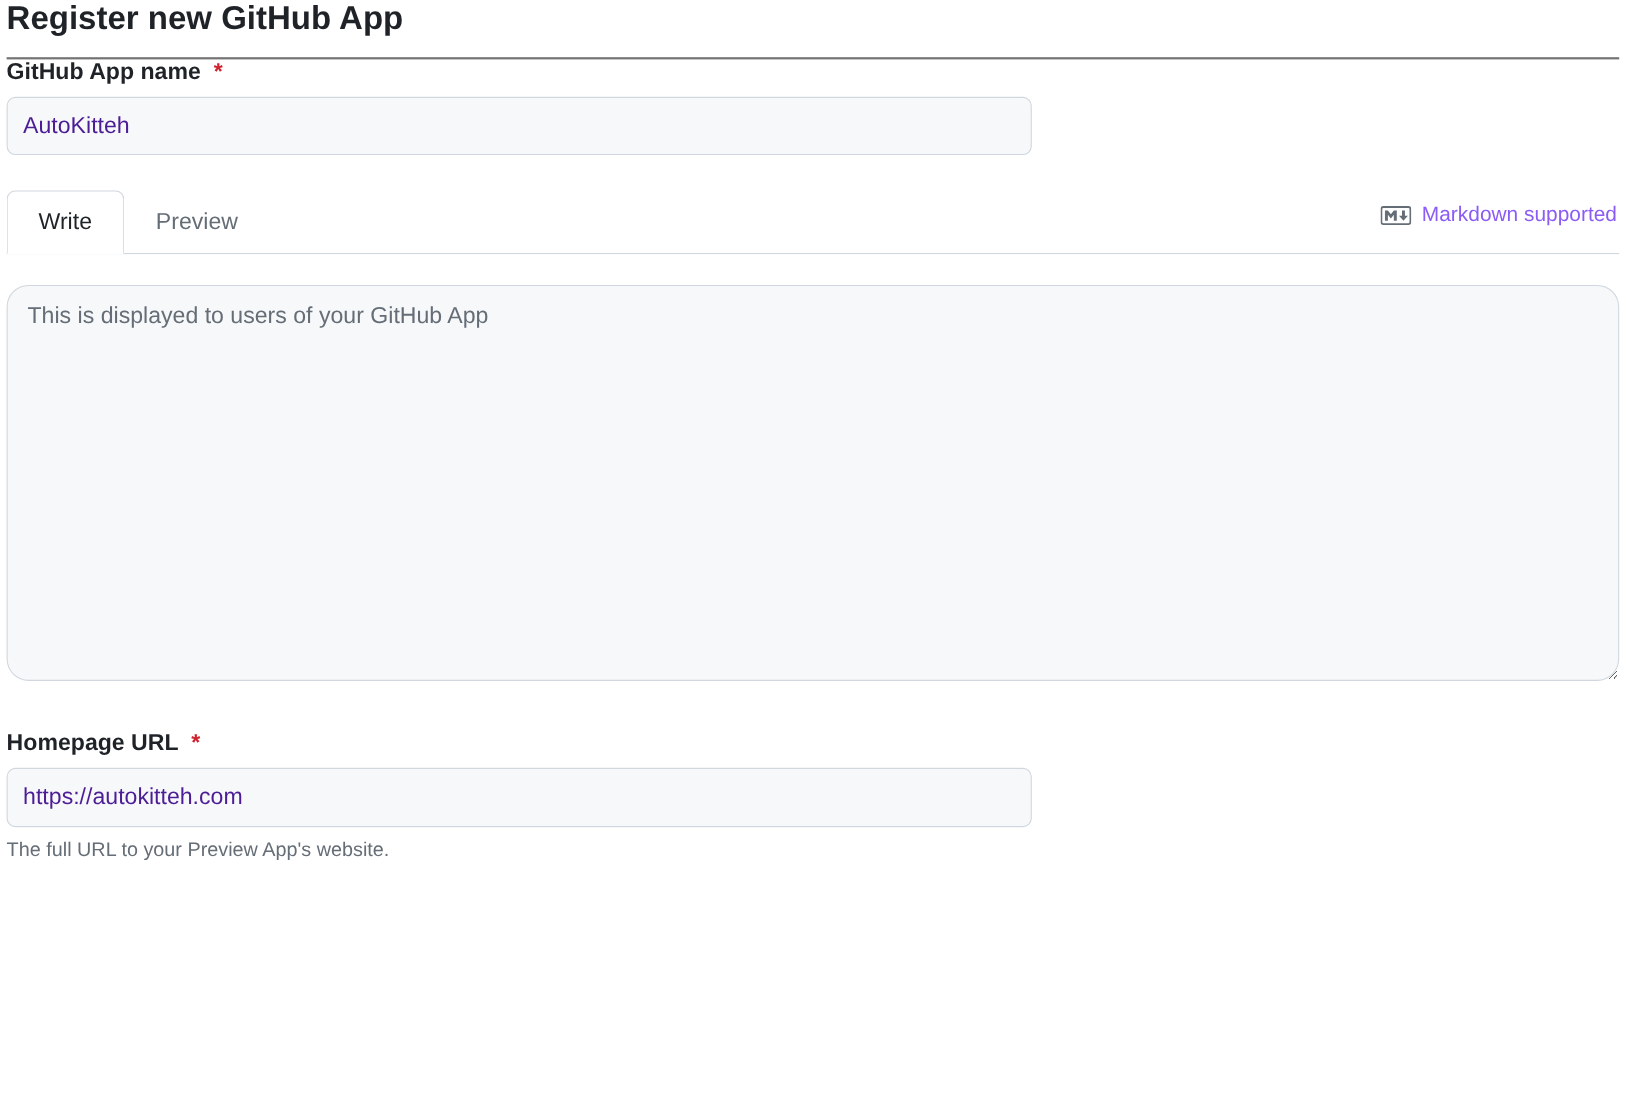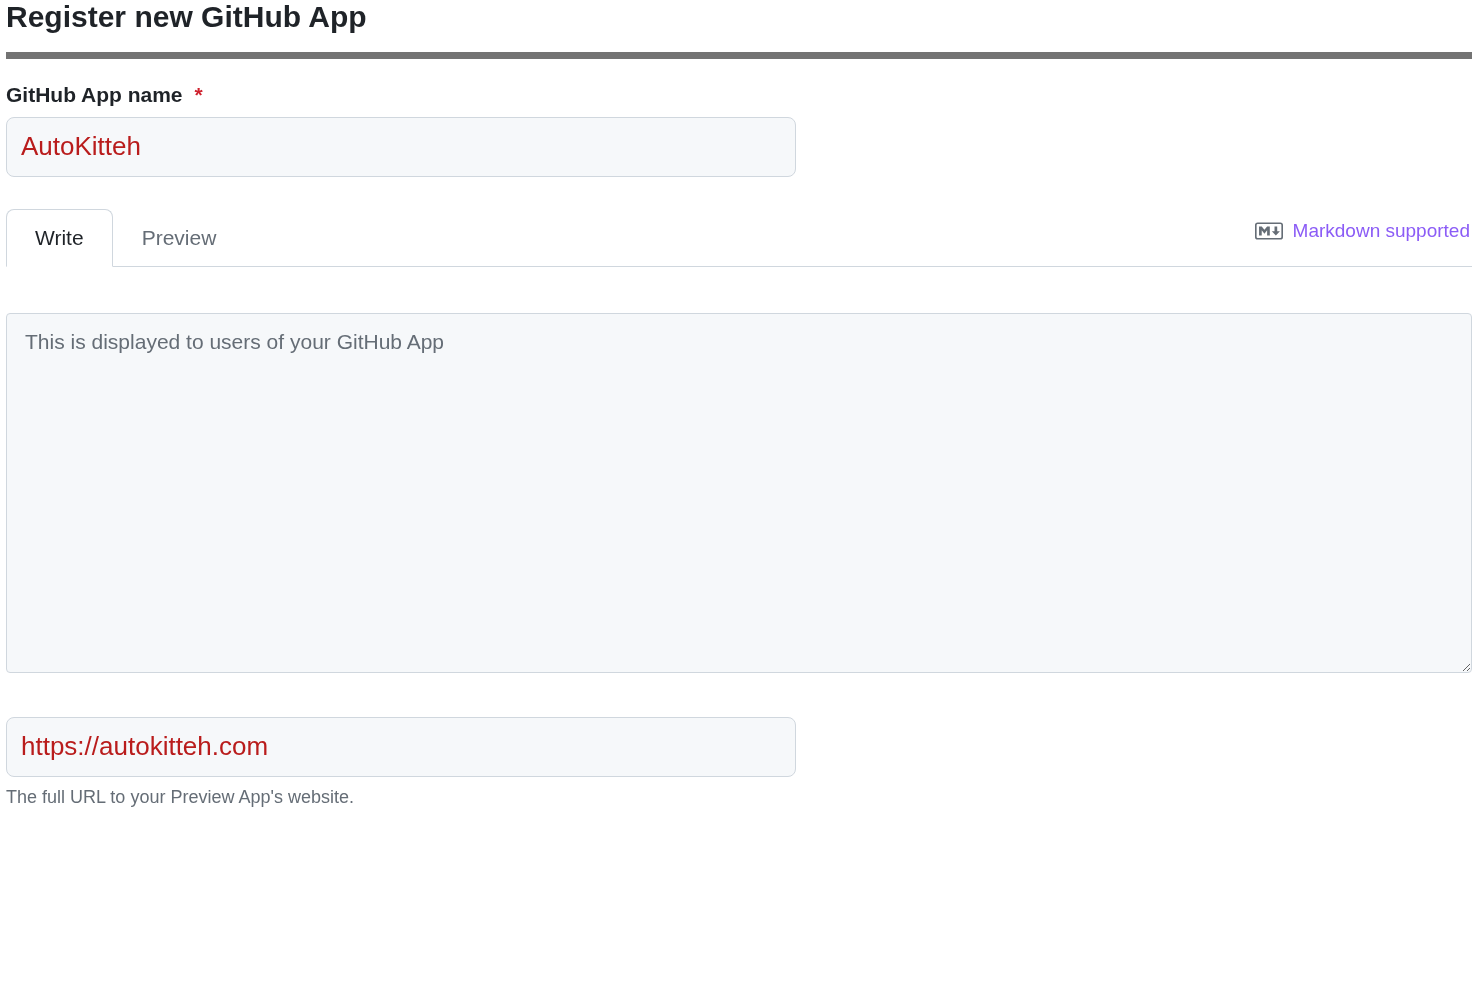--- a/index.html
+++ b/index.html
@@ -10,59 +10,58 @@
     body {
       font-family: -apple-system, BlinkMacSystemFont, "Segoe UI", Helvetica, Arial, sans-serif;
       color: #1f2328;
       background: #ffffff;
       padding: 0 6px;
     }
     .page-title {
       font-size: 30px;
       font-weight: 600;
       padding-bottom: 18px;
-      border-bottom: 7px solid #737373;
-      margin-bottom: 24px;
+      border-bottom: 2px solid #737373;
     }
     .form-group {
       margin-bottom: 24px;
     }
     .form-label {
       display: block;
       font-size: 21px;
       font-weight: 600;
       margin-bottom: 10px;
       color: #1f2328;
     }
     .required-asterisk {
       color: #cf222e;
       margin-left: 6px;
     }
     .text-input {
-      width: 790px;
+      width: 932px;
       max-width: 100%;
       padding: 12px 14px;
-      font-size: 26px;
+      font-size: 21px;
       background-color: #f6f8fa;
       border: 1px solid #d0d7de;
       border-radius: 8px;
-      color: #b91c1c;
+      color: #4c1d95;
       line-height: 1.3;
     }
     .field-description {
       font-size: 18px;
       color: #656d76;
       margin-top: 10px;
     }
     .tabnav {
       display: flex;
       align-items: center;
       border-bottom: 1px solid #d0d7de;
       margin-top: 32px;
-      margin-bottom: 46px;
+      margin-bottom: 28px;
     }
     .tabnav-tabs {
       display: flex;
       margin-bottom: -1px;
     }
     .tabnav-tab {
       padding: 16px 28px;
       font-size: 21px;
       color: #656d76;
       background: transparent;
@@ -91,21 +90,21 @@
       align-items: center;
     }
     .description-textarea {
       width: 100%;
       min-height: 360px;
       padding: 16px 18px;
       font-size: 21px;
       font-family: inherit;
       background-color: #f6f8fa;
       border: 1px solid #d0d7de;
-      border-radius: 4px;
+      border-radius: 20px;
       color: #1f2328;
       resize: vertical;
     }
     .description-textarea::placeholder {
       color: #656d76;
     }
     .homepage-group {
       margin-top: 40px;
     }
   </style>
@@ -137,18 +136,22 @@
         <path d="M155 98l-30-33h20V30h20v35h20l-30 33z" fill="#656d76" stroke="none"></path>
       </svg>
     </span>
     <span>Markdown supported</span>
   </div>
 </div>
 
 <textarea class="description-textarea" placeholder="This is displayed to users of your GitHub App" style=""></textarea>
 
 <div class="form-group homepage-group">
+  <label class="form-label">
+    <span>Homepage URL</span>
+    <span class="required-asterisk">*</span>
+  </label>
   <input type="text" class="text-input" value="https://autokitteh.com" style="">
   <p class="field-description">The full URL to your Preview App's website.</p>
 </div>
 
 
 
 
 </body></html>

